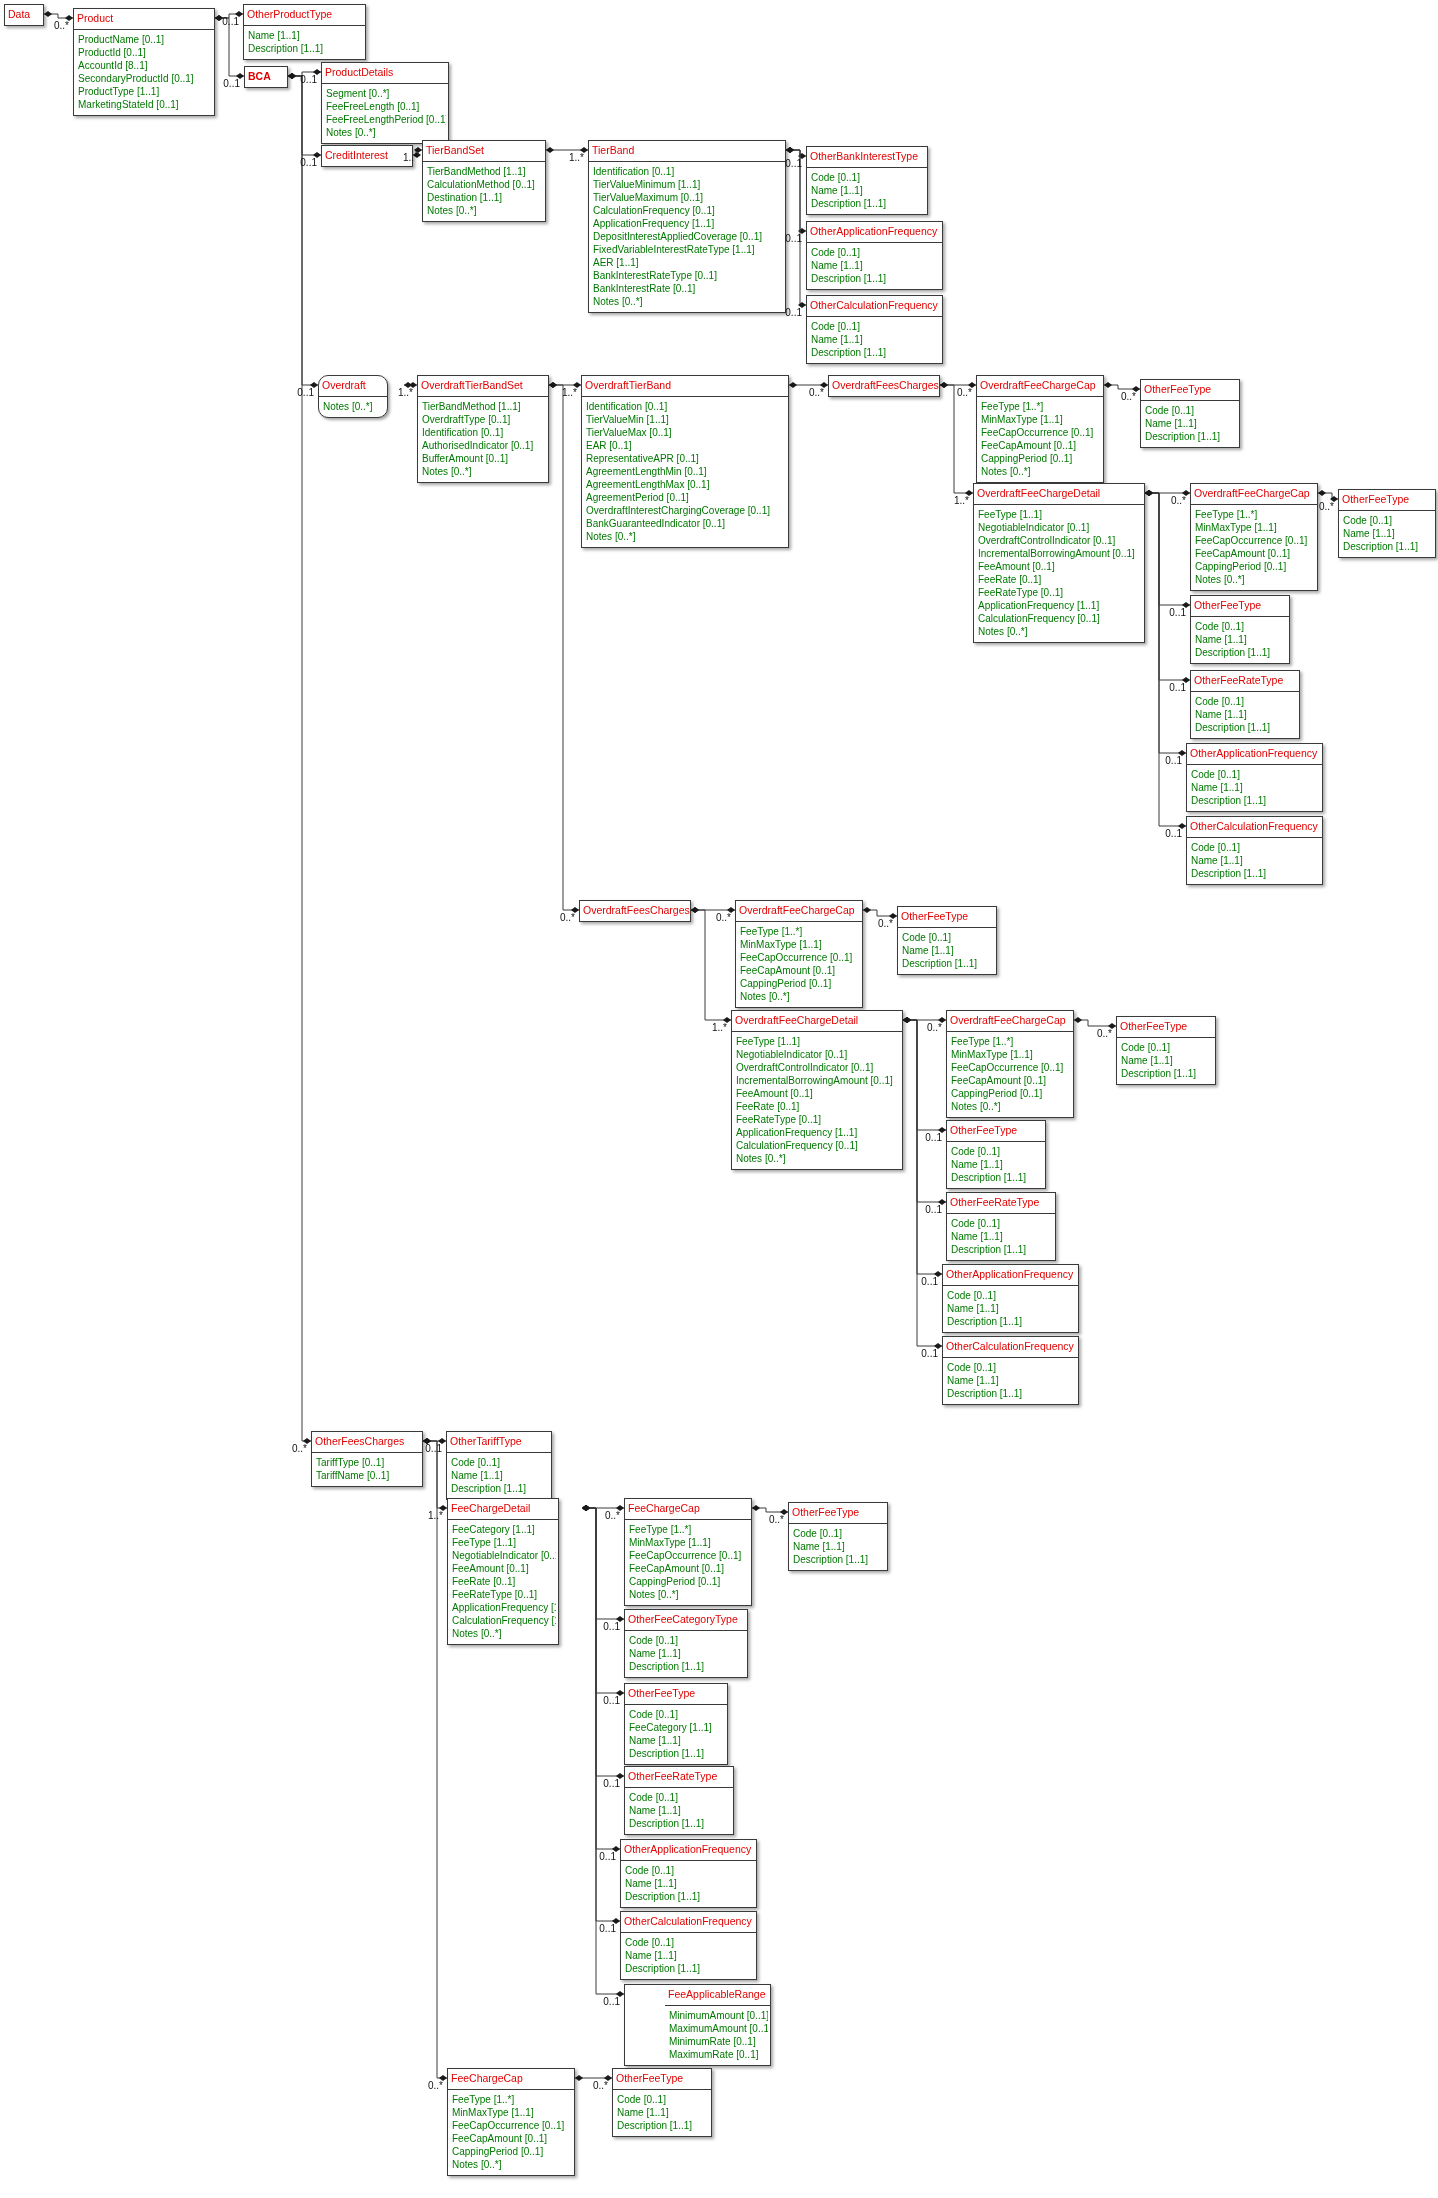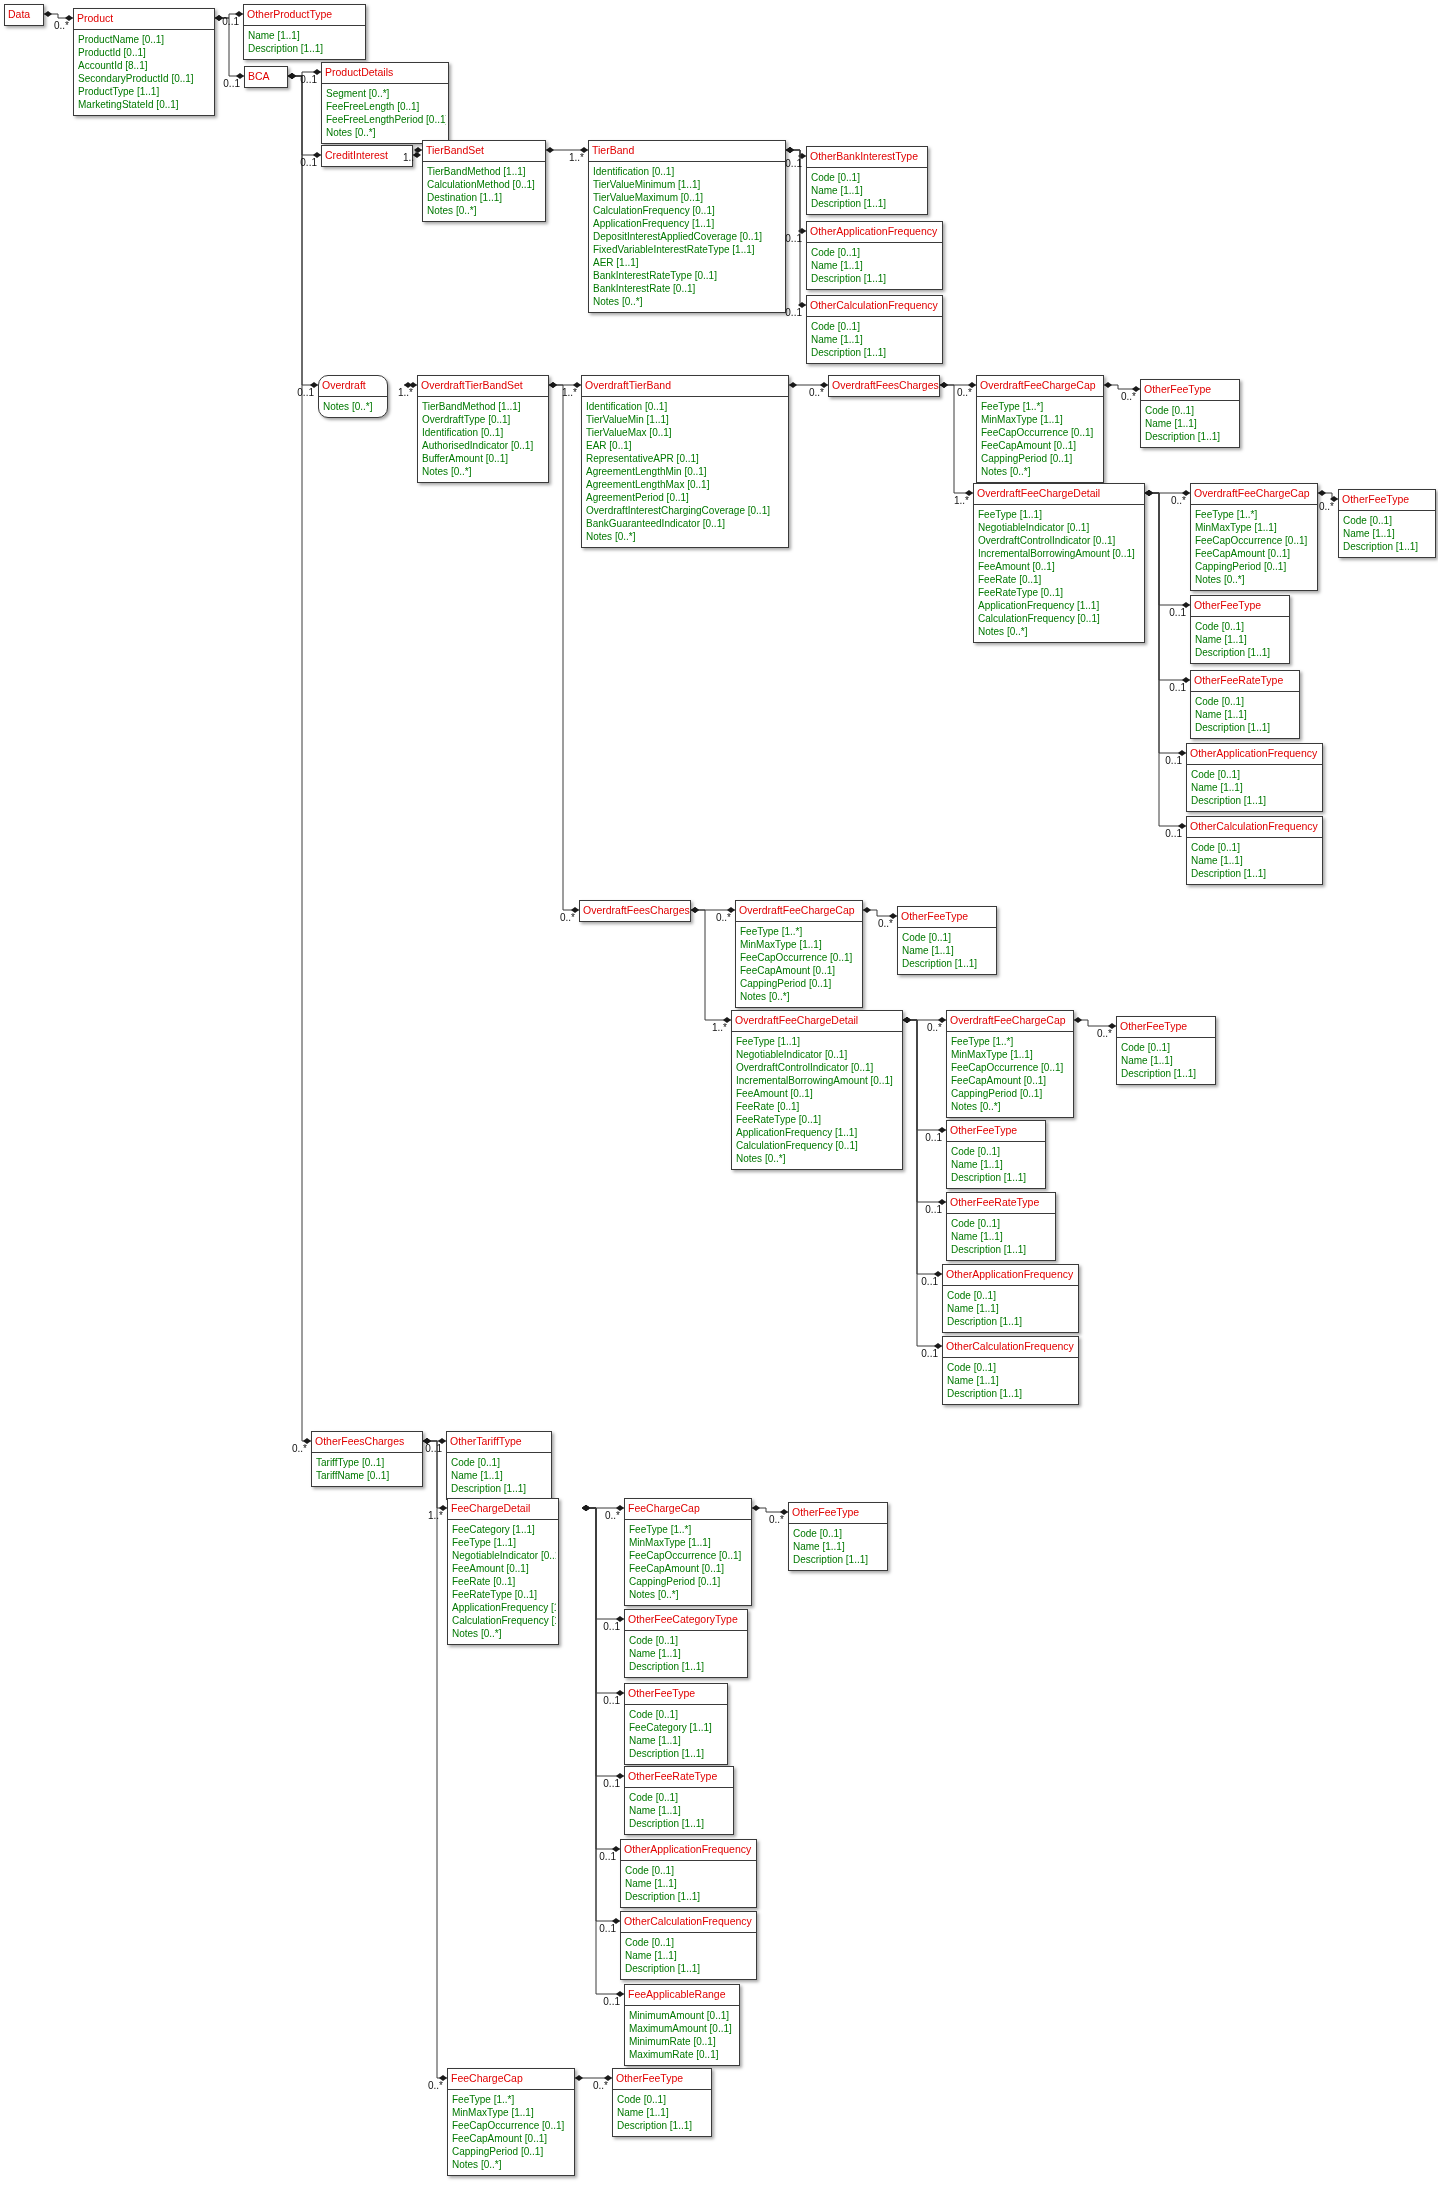--- a/index.html
+++ b/index.html
@@ -190,21 +190,21 @@
         <div class="attr">MarketingStateId [0..1]</div>
       </div>
     </div>
     <div class="box" style="left: 243px; top: 4px; width: 123px;">
       <div class="box-title">OtherProductType</div>
       <div class="box-attrs">
         <div class="attr">Name [1..1]</div>
         <div class="attr">Description [1..1]</div>
       </div>
     </div>
-    <div class="box" style="left: 244px; top: 66px; width: 44px;">
+    <div class="box" style="left: 244px; top: 66px; width: 44px; font-weight: bold;">
       <div class="box-title">BCA</div>
     </div>
     <div class="box" style="left: 321px; top: 62px; width: 128px;">
       <div class="box-title">ProductDetails</div>
       <div class="box-attrs">
         <div class="attr">Segment [0..*]</div>
         <div class="attr">FeeFreeLength [0..1]</div>
         <div class="attr">FeeFreeLengthPeriod [0..1]</div>
         <div class="attr">Notes [0..*]</div>
       </div>
@@ -552,21 +552,21 @@
       </div>
     </div>
     <div class="box" style="left: 620px; top: 1911px; width: 137px;">
       <div class="box-title">OtherCalculationFrequency</div>
       <div class="box-attrs">
         <div class="attr">Code [0..1]</div>
         <div class="attr">Name [1..1]</div>
         <div class="attr">Description [1..1]</div>
       </div>
     </div>
-    <div class="box" style="left: 624px; top: 1984px; width: 116px;">
+    <div class="box" style="left: 624px; top: 1984px; width: 147px; padding-left: 40px;">
       <div class="box-title">FeeApplicableRange</div>
       <div class="box-attrs">
         <div class="attr">MinimumAmount [0..1]</div>
         <div class="attr">MaximumAmount [0..1]</div>
         <div class="attr">MinimumRate [0..1]</div>
         <div class="attr">MaximumRate [0..1]</div>
       </div>
     </div>
     <div class="box" style="left: 447px; top: 2068px; width: 128px;">
       <div class="box-title">FeeChargeCap</div>

